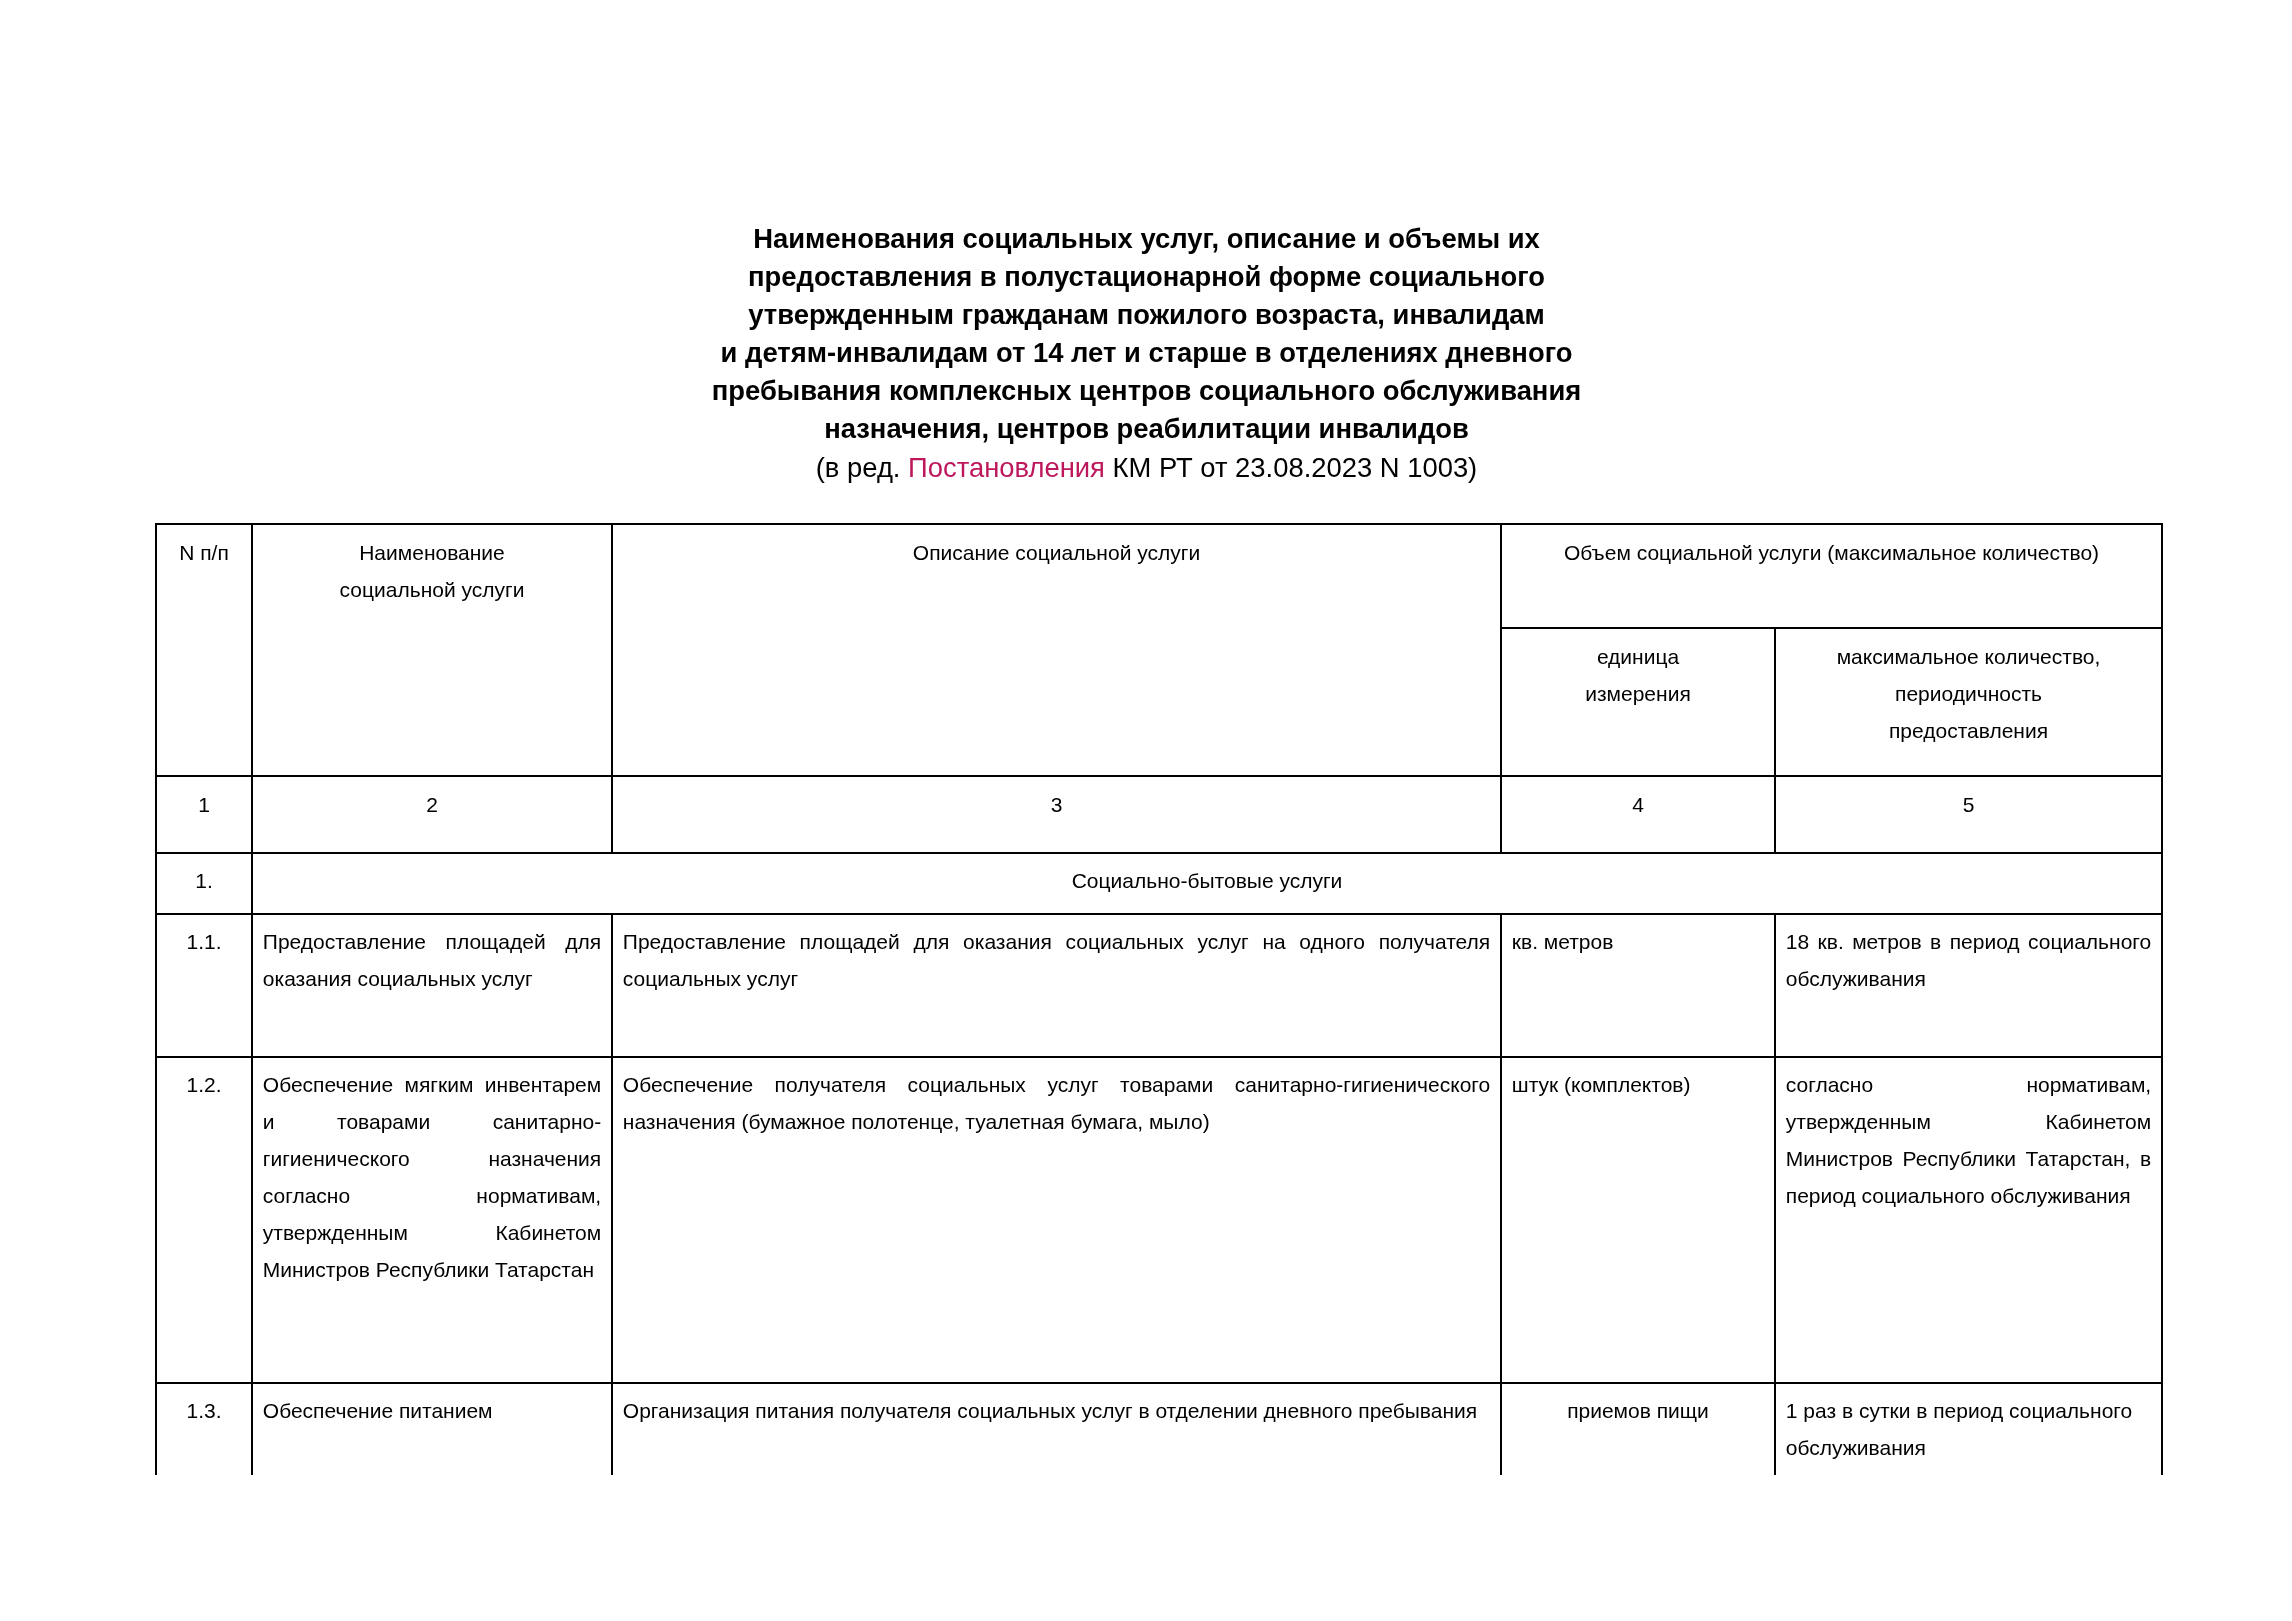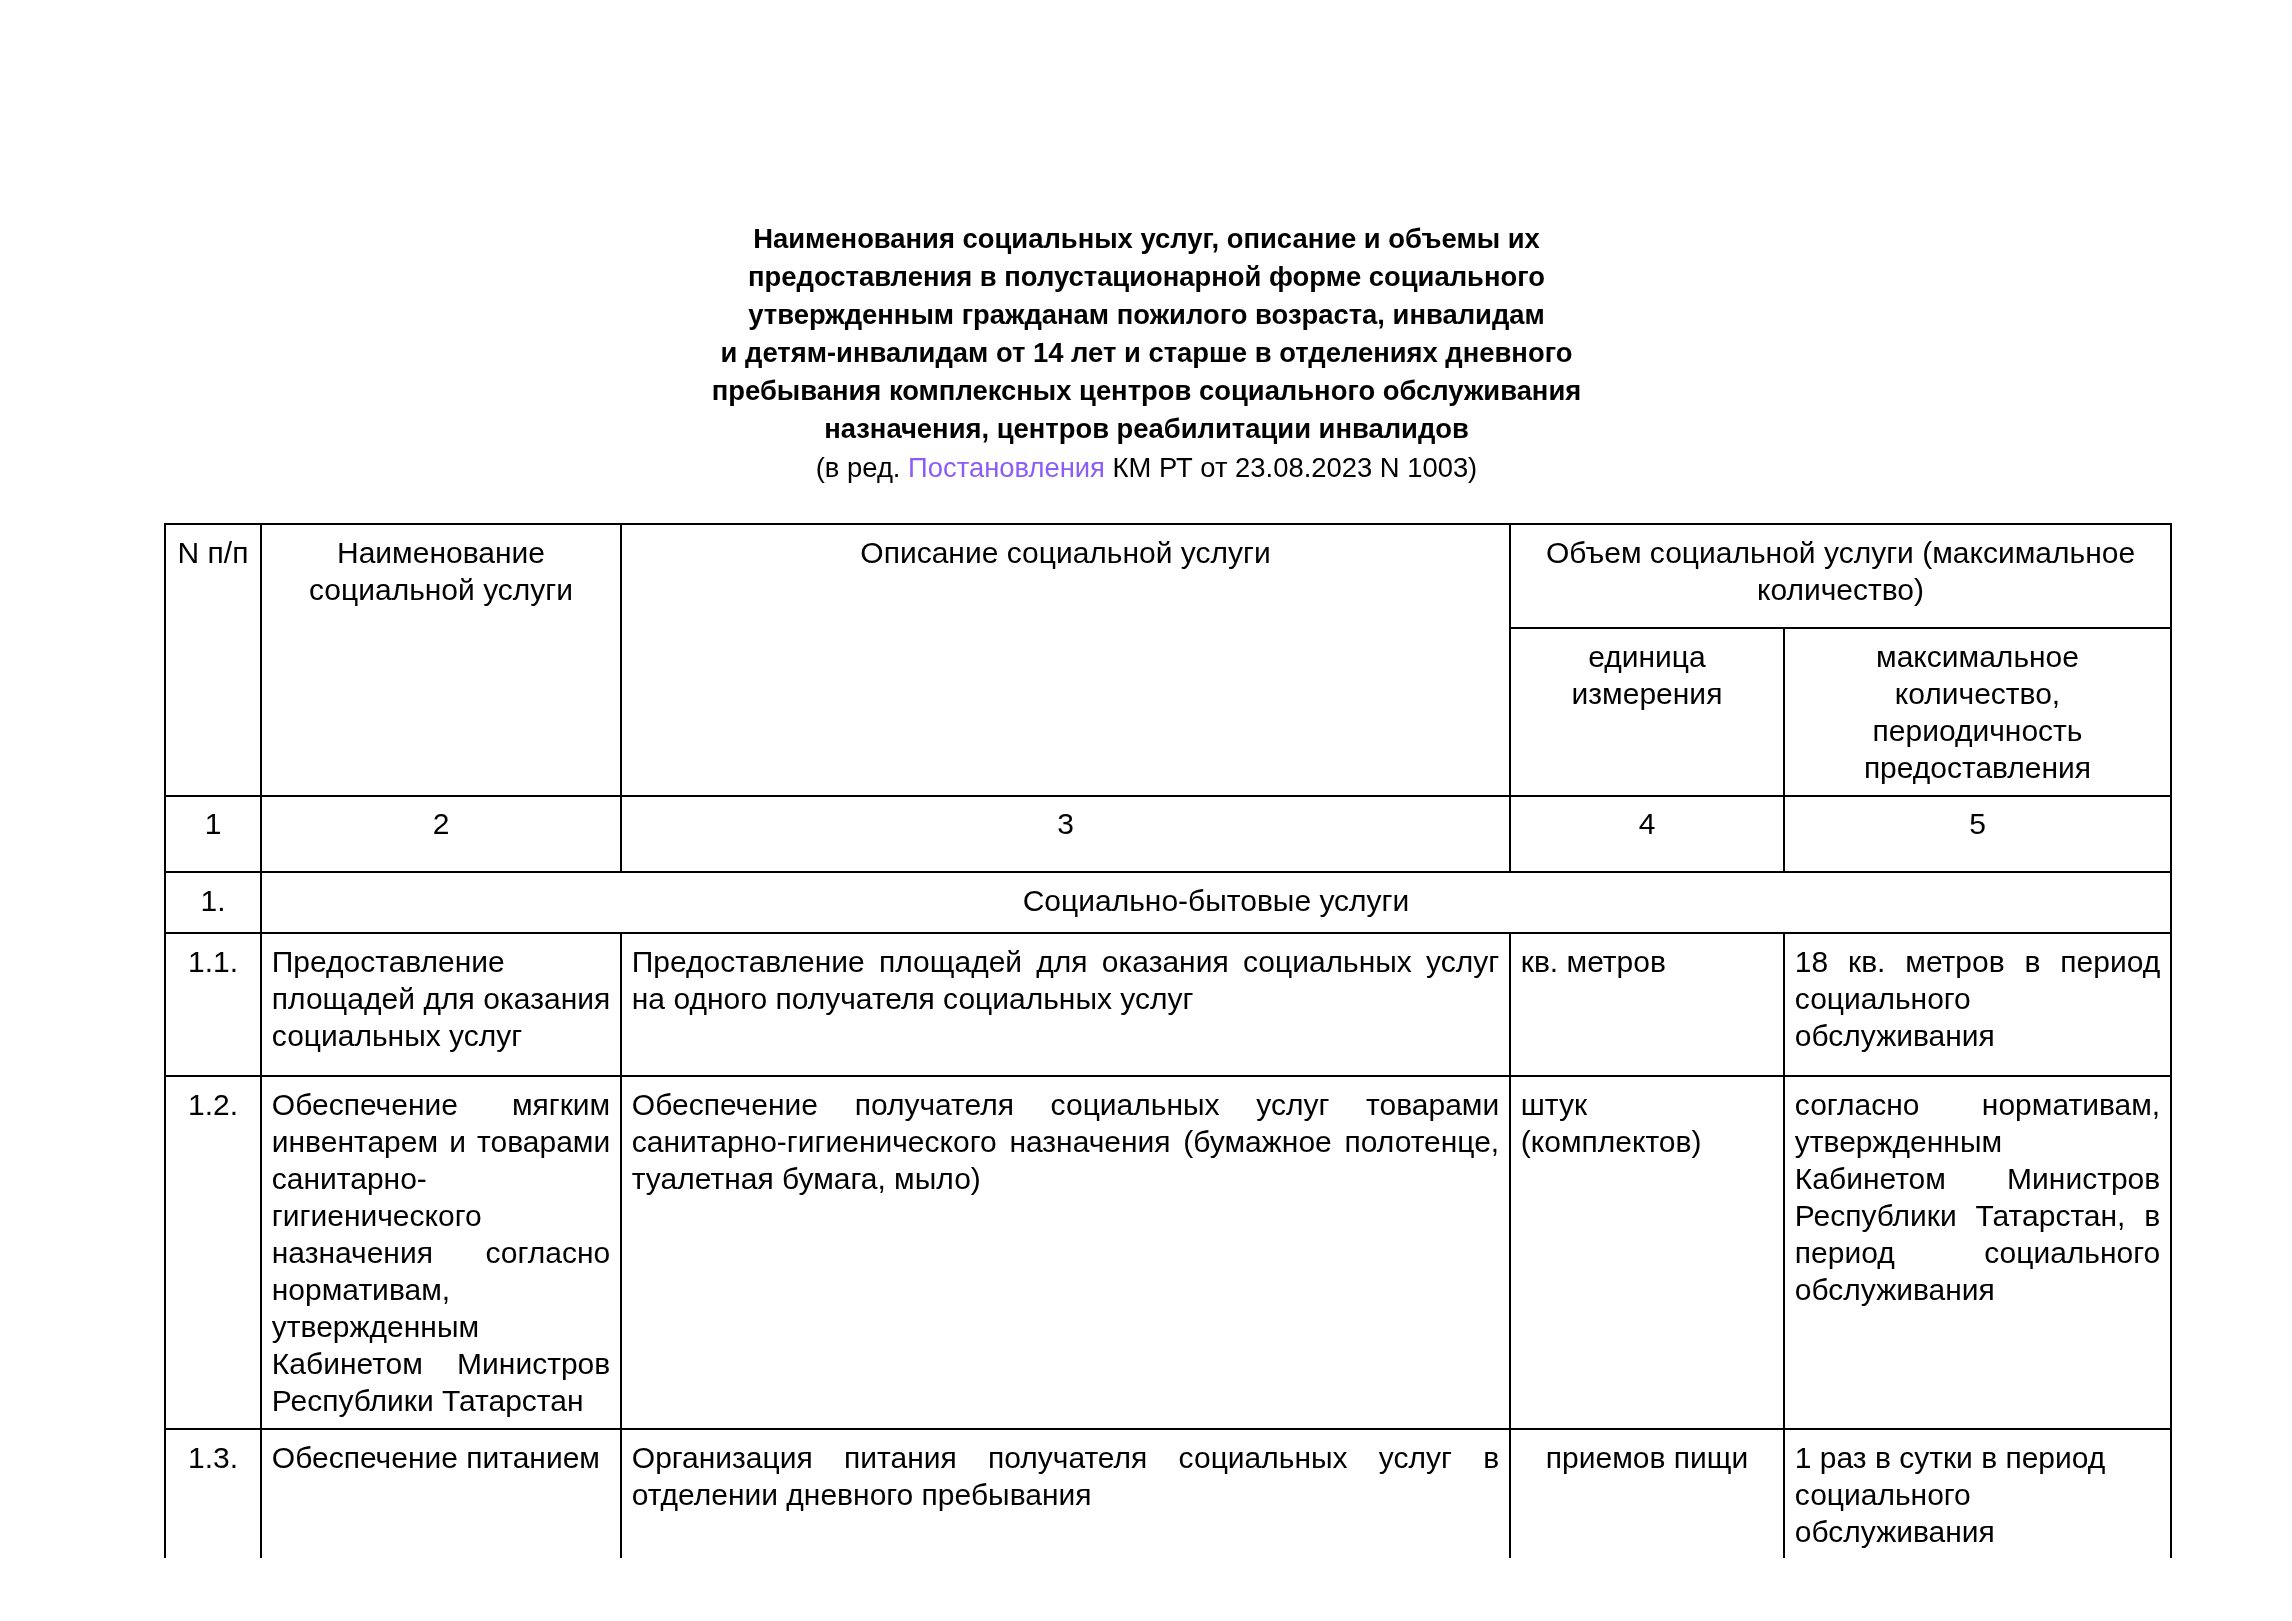--- a/index.html
+++ b/index.html
@@ -27,33 +27,33 @@
     font-size: 27.4px;
     line-height: 38px;
     font-weight: bold;
   }
   .title-line { white-space: nowrap; }
   .revision-line {
     font-weight: normal;
     margin-top: 1px;
   }
   .revision-link {
-    color: #8b5cf6;
+    color: #be185d;
     text-decoration: none;
     cursor: pointer;
   }
   
   table.services {
     position: absolute;
-    left: 164px;
+    left: 155px;
     top: 523px;
     width: 2006px;
     border-collapse: collapse;
     table-layout: fixed;
-    font-size: 30px;
+    font-size: 21px;
     line-height: 37px;
   }
   table.services th,
   table.services td {
     border: 2px solid #000000;
     vertical-align: top;
     padding: 8.8px 9.8px;
     font-weight: normal;
     overflow: hidden;
   }

